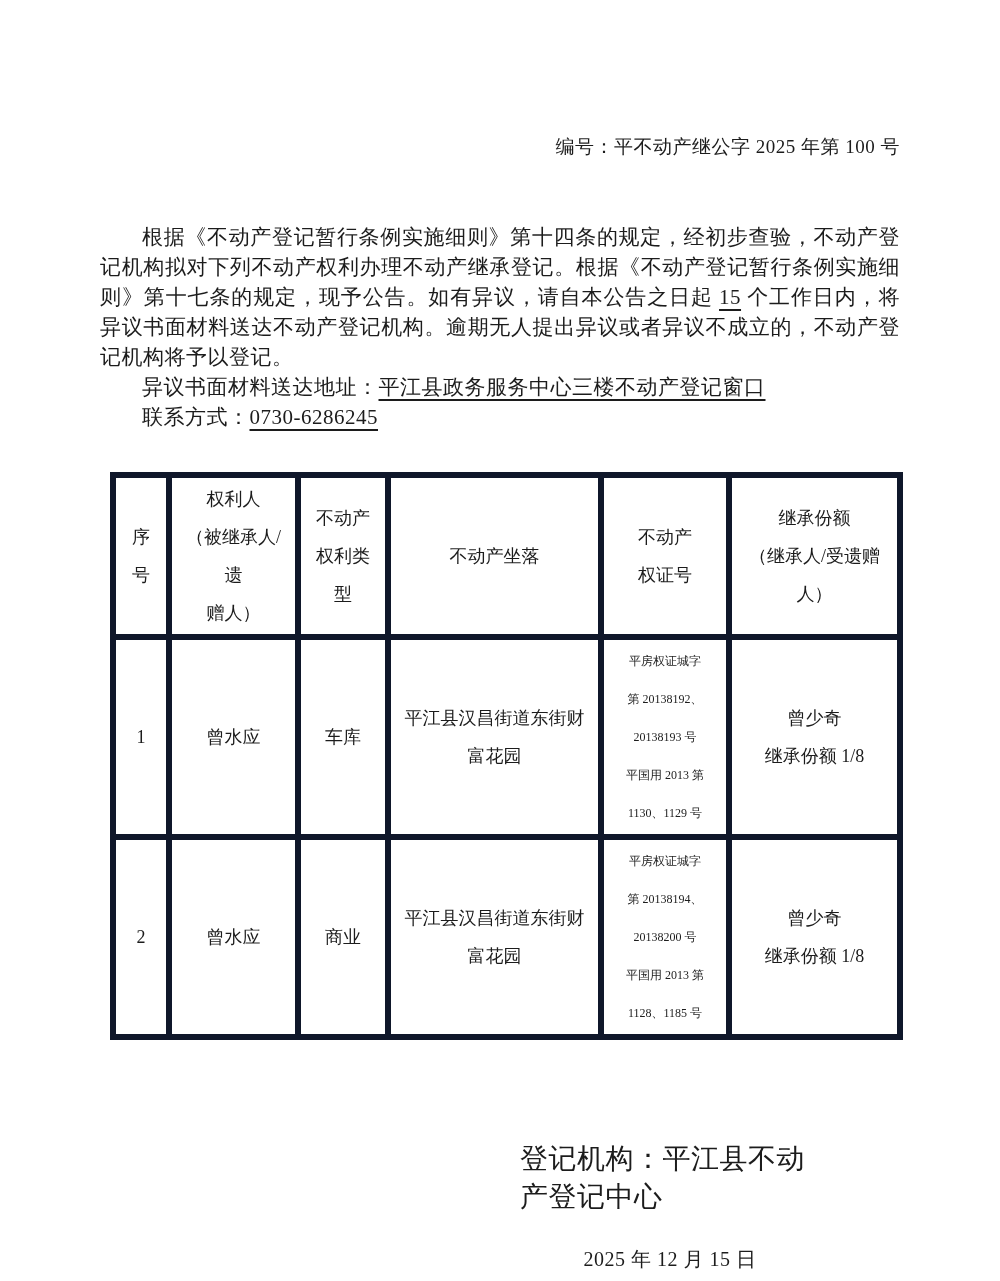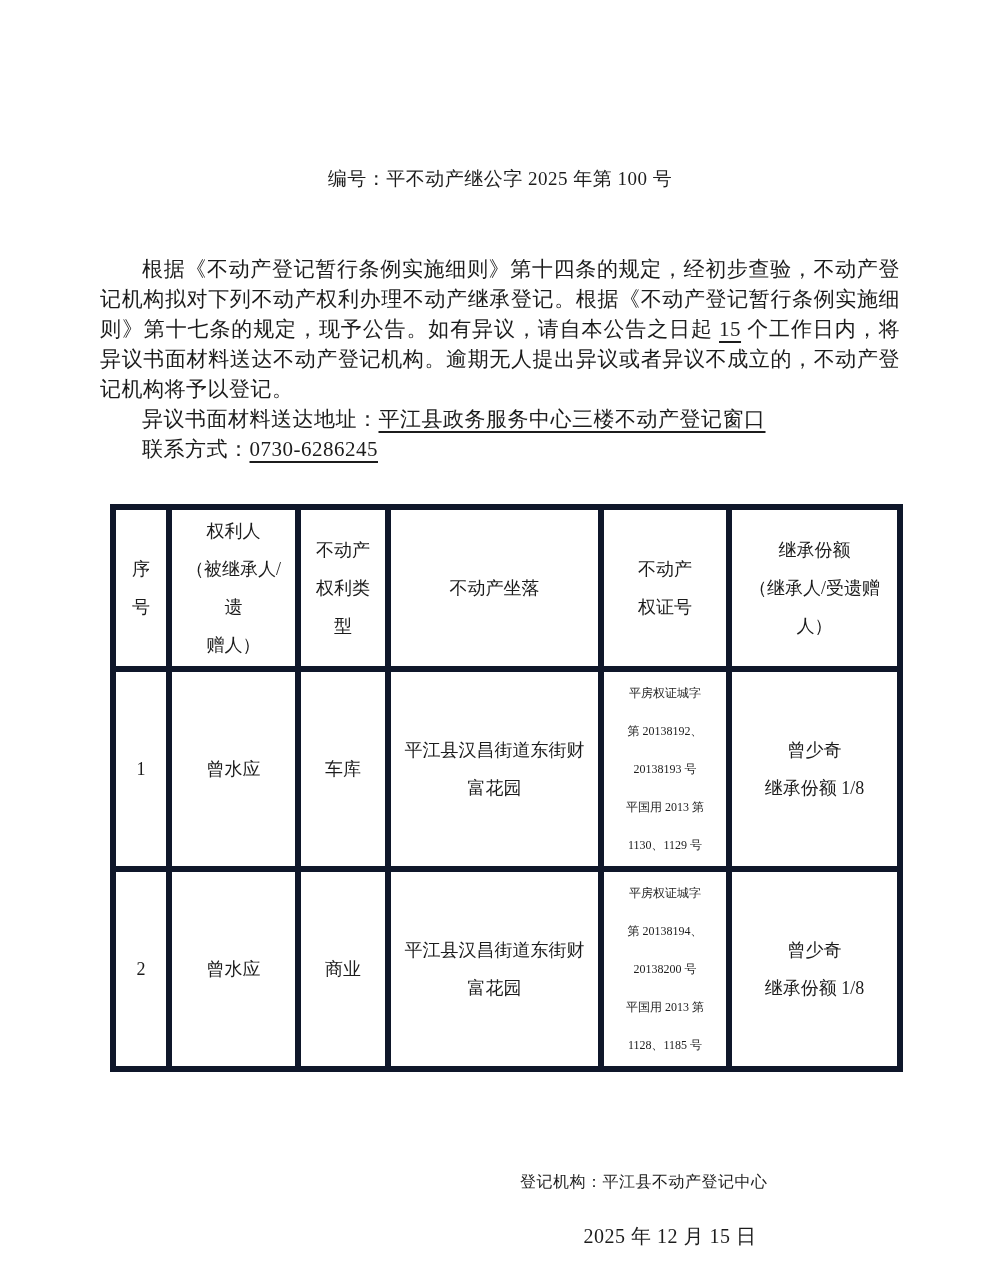--- a/index.html
+++ b/index.html
@@ -24,22 +24,22 @@
   .title {
     margin: 0;
     text-align: center;
     font-family: "Liberation Sans", "DejaVu Sans", sans-serif;
     font-weight: bold;
     font-size: 31px;
     letter-spacing: 1px;
     color: #111;
   }
   .doc-number {
-    margin-top: 108px;
-    text-align: center;
+    margin-top: 76px;
+    text-align: right;
     font-size: 19px;
     letter-spacing: 0.5px;
   }
   .body-block {
     margin-top: 62px;
   }
   .para {
     margin: 0;
     font-size: 21px;
     line-height: 30px;
@@ -78,21 +78,21 @@
   .col-type  { width: 90px; }
   .col-loc   { width: 213px; }
   .col-cert  { width: 128px; }
   .col-appl  { width: 171px; }
   .footer {
     margin-top: 100px;
     margin-left: 420px;
     width: 300px;
   }
   .agency {
-    font-size: 16px;
+    font-size: 28px;
     letter-spacing: 0.5px;
     font-family: Liberation Serif, serif;
   }
   .date {
     margin-top: 30px;
     text-align: center;
     font-size: 20px;
     letter-spacing: 0.5px;
   }
 </style>

